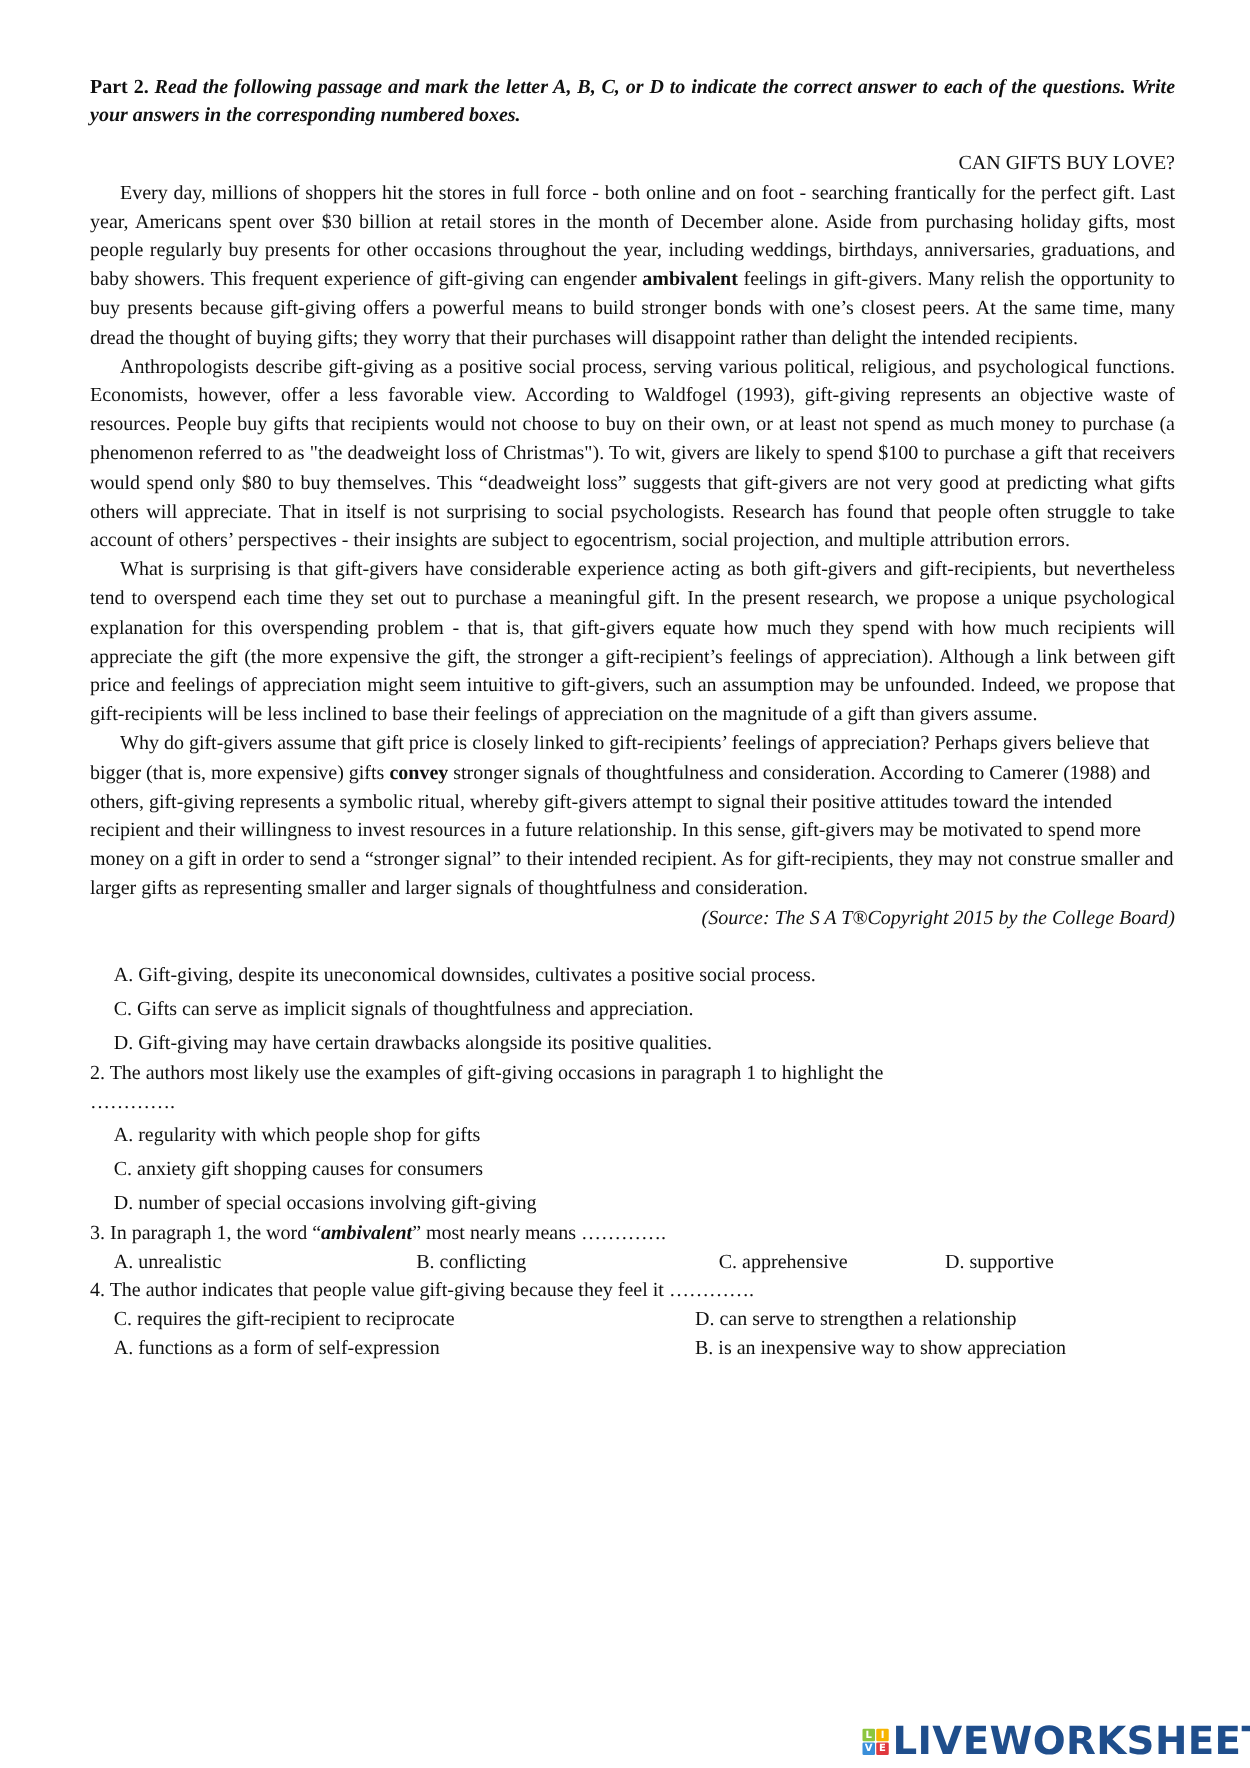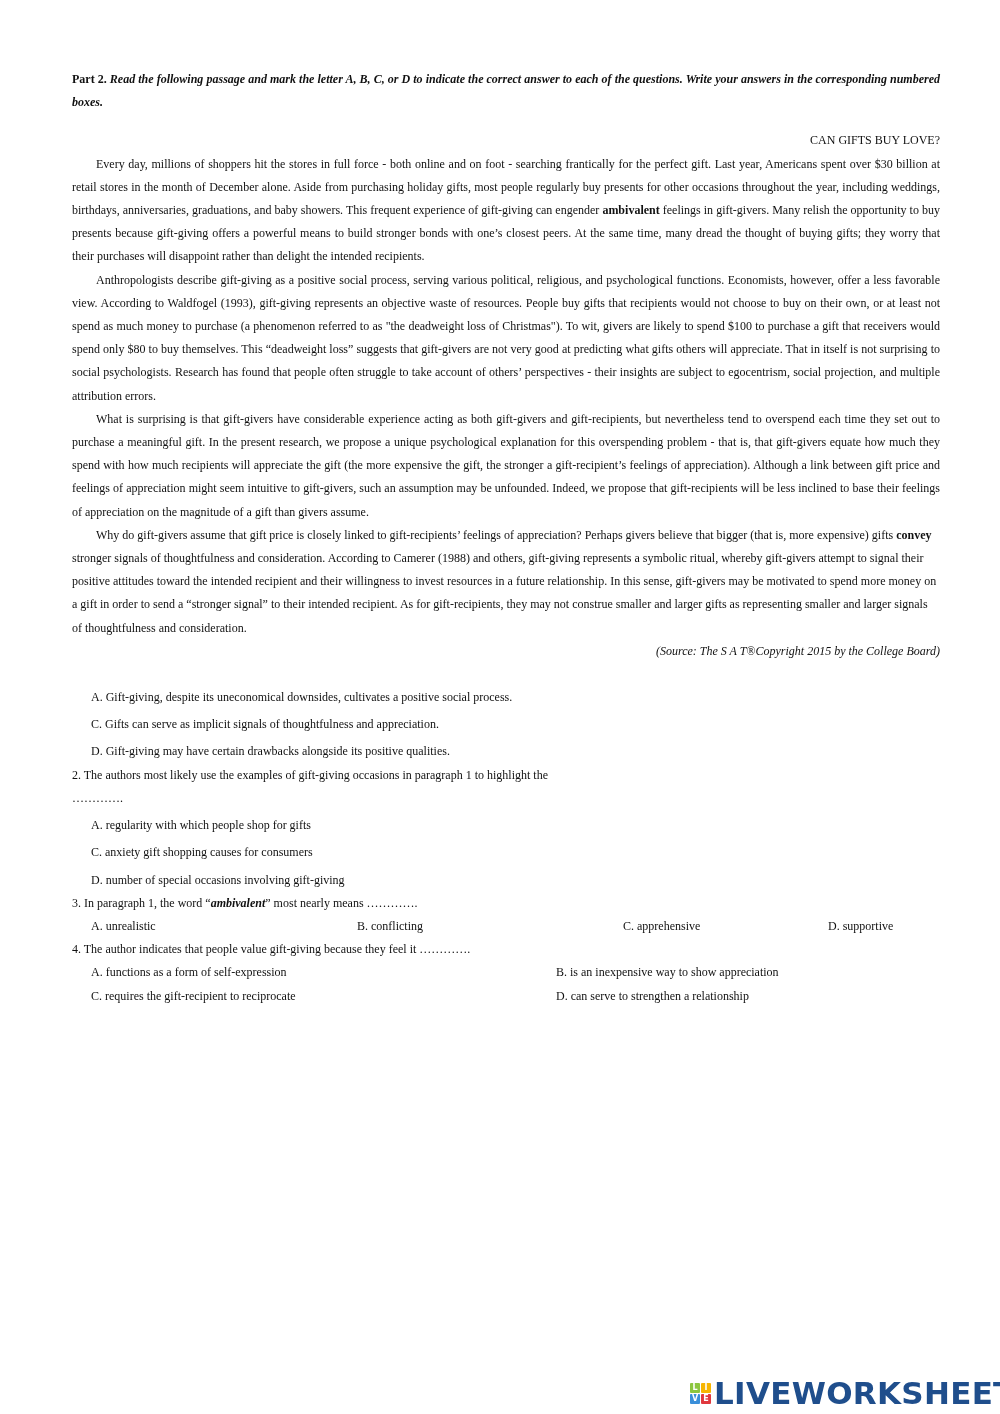--- a/index.html
+++ b/index.html
@@ -1,29 +1,29 @@
 <!DOCTYPE html>
 <html><head>
 <meta charset="utf-8">
 <style>
   html, body { margin: 0; padding: 0; background: #ffffff; }
   body { width: 1000px; height: 1414px; position: relative; overflow: hidden;
          font-family: "Liberation Serif", "DejaVu Serif", serif; color: #111; }
-  .page { position: absolute; left: 72px; top: 68px; width: 868px; font-size: 12px; line-height: 23.2px; }
+  .page { position: absolute; left: 72px; top: 58px; width: 868px; font-size: 16px; line-height: 23.2px; }
   .instr { font-weight: bold; margin: 0; text-align: justify; }
   .instr .it { font-style: italic; }
   .title { text-align: right; margin: 15px 0 0 0; }
   .para { margin: 0; text-align: justify; text-indent: 24px; }
   .para.last-left { text-align: left; }
   .b { font-weight: bold; }
   .source { text-align: right; font-style: italic; margin: 0; }
   .questions { margin-top: 23px; }
   .q { margin: 0; }
   .opt { margin: 4px 0 0 19px; }
-  .row4 { display: flex; margin-left: 19px; gap: 24px; }
+  .row4 { display: flex; margin-left: 19px; }
   .row4 span { display: inline-block; }
   .row2 { display: flex; margin-left: 19px; }
   .row2 span { display: inline-block; }
   .bi { font-weight: bold; font-style: italic; }
   .logo { position: absolute; left: 690px; top: 1375px; display: flex; align-items: center; }
   .logo-grid { display: grid; grid-template-columns: 10px 10px; grid-template-rows: 10px 10px; gap: 1px; margin-right: 3px; }
   .logo-grid span { font-family: "DejaVu Sans", sans-serif; font-size: 8px; font-weight: bold; color: #fff;
                     display: flex; align-items: center; justify-content: center; border-radius: 1px; }
   .logo-text { font-family: "DejaVu Sans", sans-serif; font-weight: bold; font-size: 31px; color: #1f4e8c; letter-spacing: 0.3px; }
 </style>
@@ -63,26 +63,26 @@
     <p class="q"><span>3. In paragraph 1, the word “</span><span class="bi">ambivalent</span><span>” most nearly means ………….</span></p>
     <div class="row4">
       <span style="width:242px">A. unrealistic</span>
       <span style="width:242px">B. conflicting</span>
       <span style="width:181px">C. apprehensive</span>
       <span>D. supportive</span>
     </div>
 
     <p class="q">4. The author indicates that people value gift-giving because they feel it ………….</p>
     <div class="row2">
+      <span style="width:465px">C. requires the gift-recipient to reciprocate</span>
+      <span>D. can serve to strengthen a relationship</span>
+    </div>
+    <div class="row2">
       <span style="width:465px">A. functions as a form of self-expression</span>
       <span>B. is an inexpensive way to show appreciation</span>
-    </div>
-    <div class="row2">
-      <span style="width:465px">C. requires the gift-recipient to reciprocate</span>
-      <span>D. can serve to strengthen a relationship</span>
     </div>
   </div>
 </div>
 
 <div class="logo">
   <div class="logo-grid">
     <span id="t0" style="background: rgb(140, 198, 63);">L</span>
     <span id="t1" style="background: rgb(247, 181, 0);">I</span>
     <span id="t2" style="background: rgb(58, 143, 217);">V</span>
     <span id="t3" style="background: rgb(224, 56, 62);">E</span>

